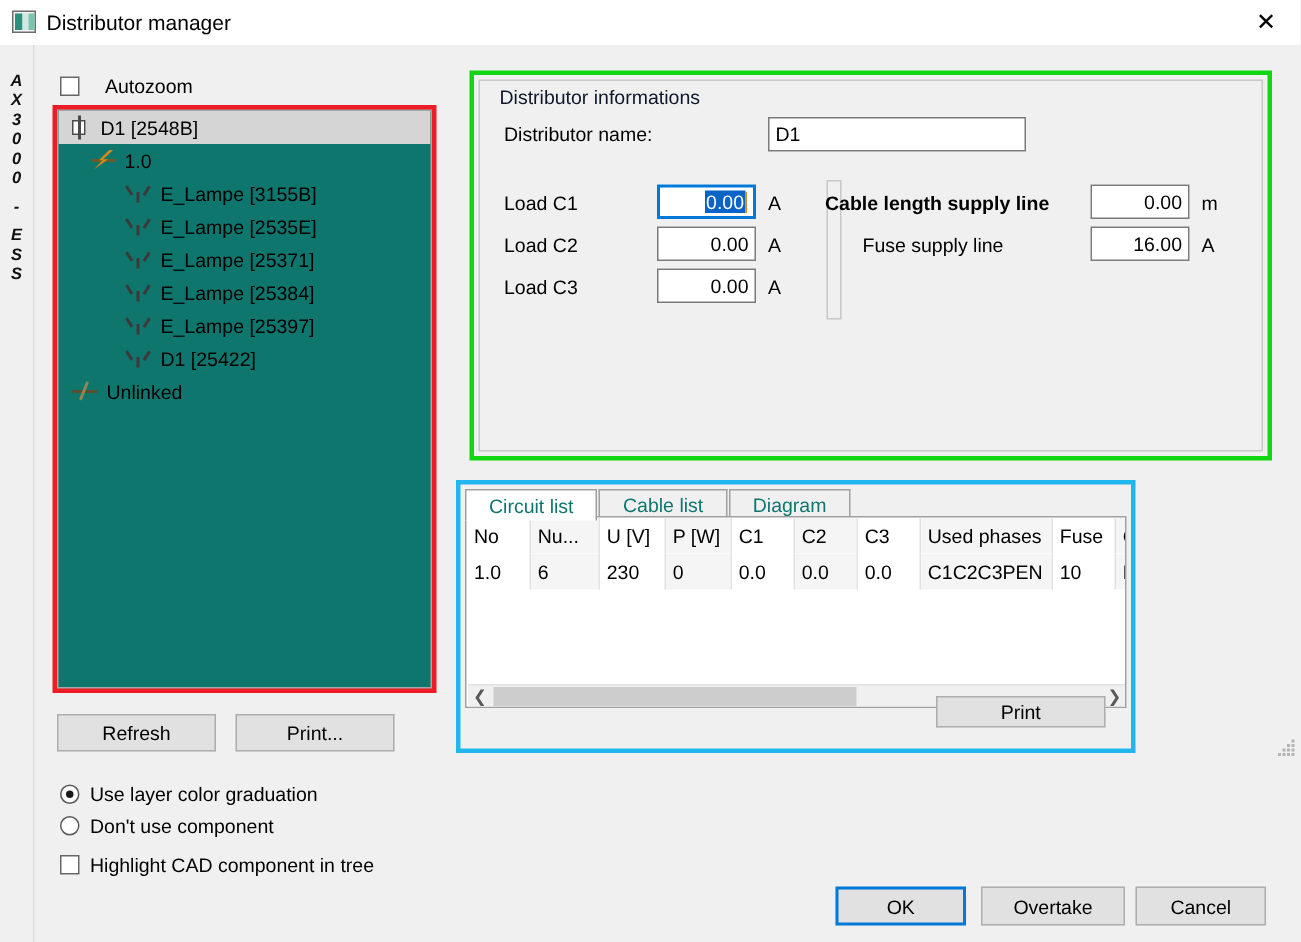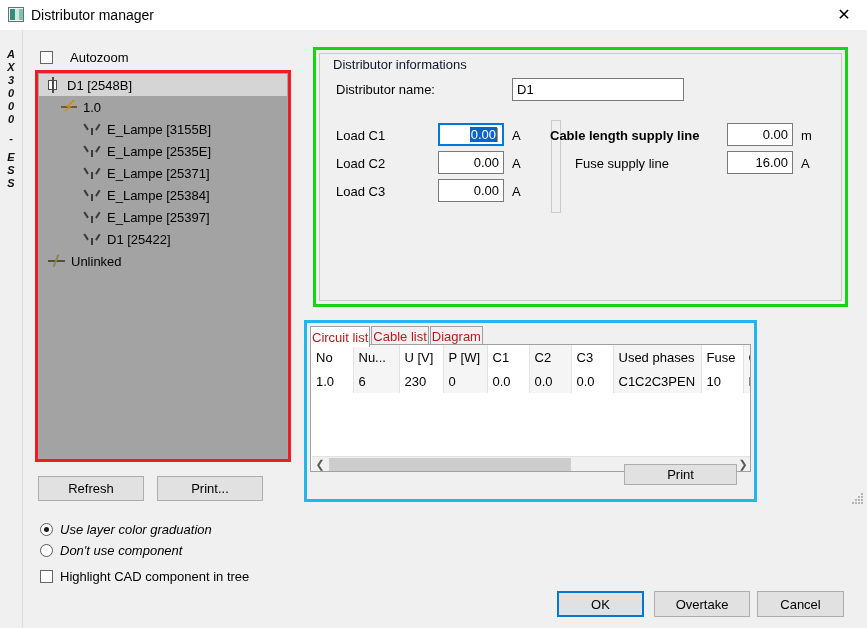--- a/index.html
+++ b/index.html
@@ -74,21 +74,21 @@
     content:""; position:absolute; left:3px; top:3px; width:5px; height:5px;
     border-radius:50%; background:#1b1b1b;
   }
 
   .autozoom { position:absolute; left:40px; top:50px; display:flex; align-items:center; gap:17px; }
   .autozoom .lbl { font-size:13px; }
 
   
   .tree {
     position:absolute; left:38px; top:73px; width:250px; height:386px;
-    background:#a3a3a3; border:1px solid #a6a6a6; box-sizing:border-box;
+    background:#0f766e; border:1px solid #a6a6a6; box-sizing:border-box;
     overflow:hidden;
   }
   .tnode { height:22px; display:flex; align-items:center; padding-left:4px; white-space:nowrap; }
   .tnode.sel { background:#d5d5d5; }
   .tnode .tlbl { font-size:13px; color:#000; }
   .tnode .ticon { width:20px; height:18px; position:relative; flex:0 0 20px; margin-right:4px; }
 
   
   .ic-dist::before {
     content:""; position:absolute; left:5px; top:4px; width:9px; height:10px;
@@ -136,21 +136,21 @@
     background:#e1e1e1; border:1px solid #adadad; box-sizing:border-box;
     font-family:"Liberation Sans", sans-serif; font-size:13px; color:#000;
     display:flex; align-items:center; justify-content:center;
     text-align:center; cursor:default;
   }
   .btn.focus { border:2px solid #0078d7; }
 
   .btn-refresh { position:absolute; left:38px;  top:476px; width:106px; height:25px; }
   .btn-print   { position:absolute; left:157px; top:476px; width:106px; height:25px; }
 
-  .radios { position:absolute; left:40px; top:519px;font-style:italic; }
+  .radios { position:absolute; left:40px; top:519px; }
   .radio-row { display:flex; align-items:center; gap:7px; height:21px; }
   .radio-row .lbl { font-size:13px; }
 
   .highlight-row { position:absolute; left:40px; top:569px; display:flex; align-items:center; gap:7px; }
   .highlight-row .lbl { font-size:13px; }
 
   
   .group {
     position:absolute; left:319px; top:53px; width:523px; height:248px;
     border:1px solid #c8c8c8; box-sizing:border-box; background:#f0f0f0;
@@ -174,23 +174,23 @@
 
   .vsep {
     position:absolute; left:551px; top:120px; width:10px; height:93px;
     border:1px solid #c8c8c8; box-sizing:border-box; background:#f0f0f0;
   }
 
   
   .tabzone { position:absolute; left:310px; top:326px; width:441px; height:170px; }
   .tabs { position:absolute; left:0; top:0; height:19px; display:flex; align-items:flex-end; }
   .tab {
-    height:19px; padding:0 1px; font-size:13px; line-height:19px;
+    height:19px; padding:0 15px; font-size:13px; line-height:19px;
     border:1px solid #a0a0a0; border-bottom:none; box-sizing:border-box;
-    background:#f0f0f0; margin-right:1px; color:#b91c1c;
+    background:#f0f0f0; margin-right:1px; color:#0f766e;
   }
   .tab.active { background:#ffffff; height:21px; line-height:21px; position:relative; top:2px; z-index:3; }
 
   .tablewrap {
     position:absolute; left:0; top:18px; width:441px; height:128px;
     border:1px solid #a0a0a0; box-sizing:border-box; background:#fff;
     overflow:hidden;
   }
   table.grid { border-collapse:collapse; table-layout:fixed; width:480px; }
   table.grid th {

